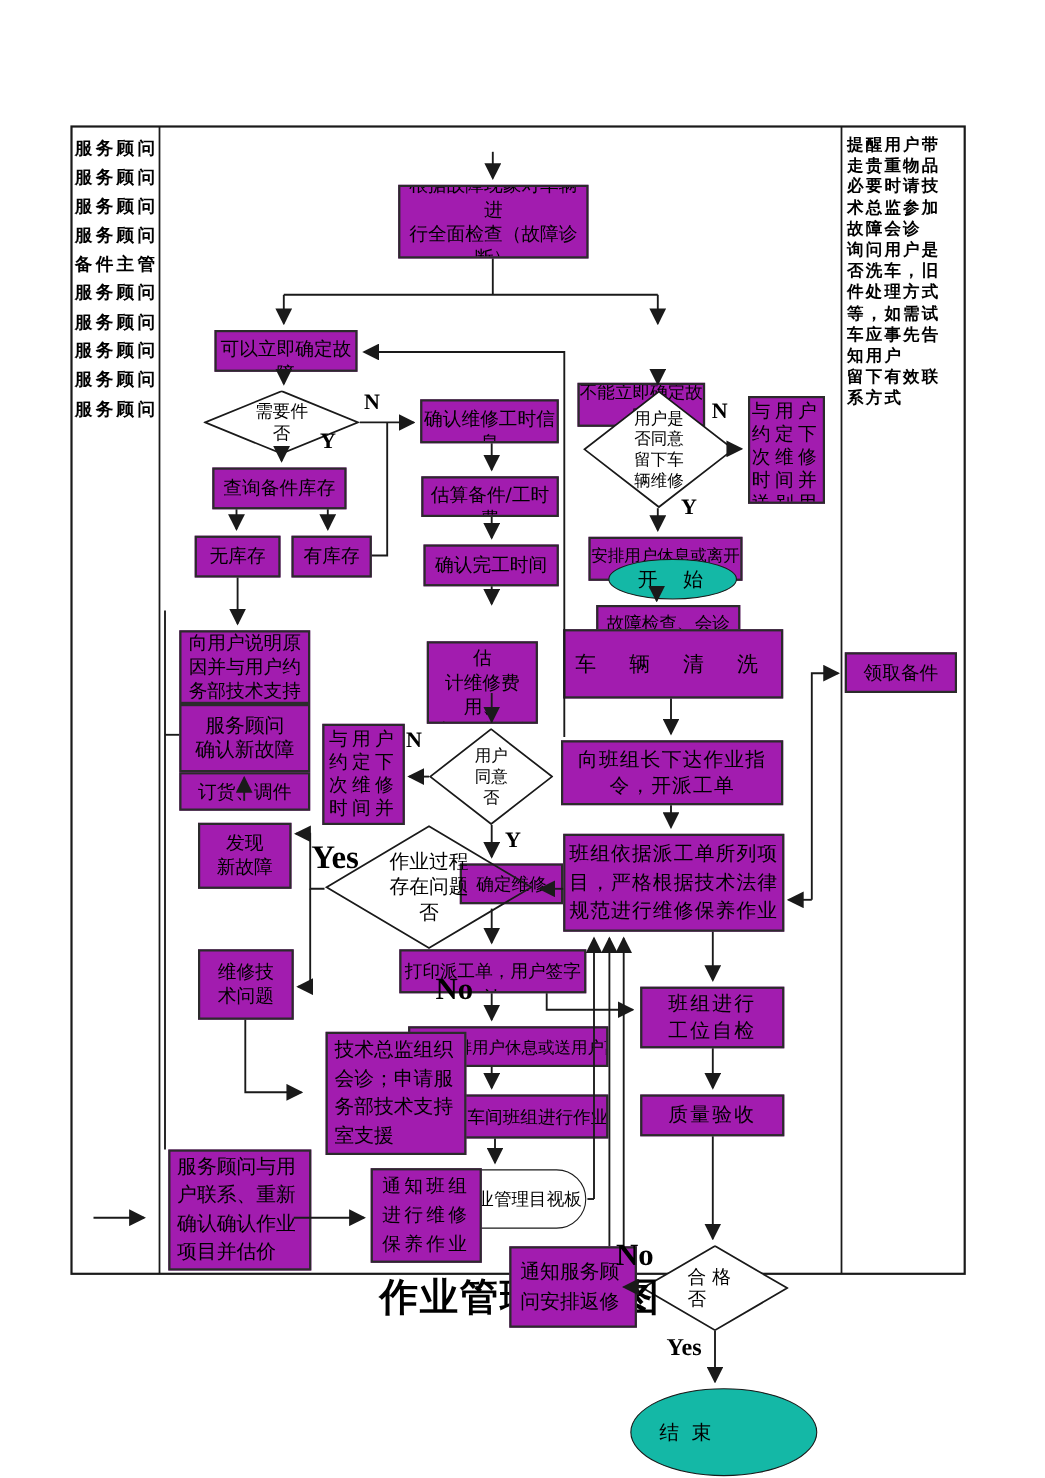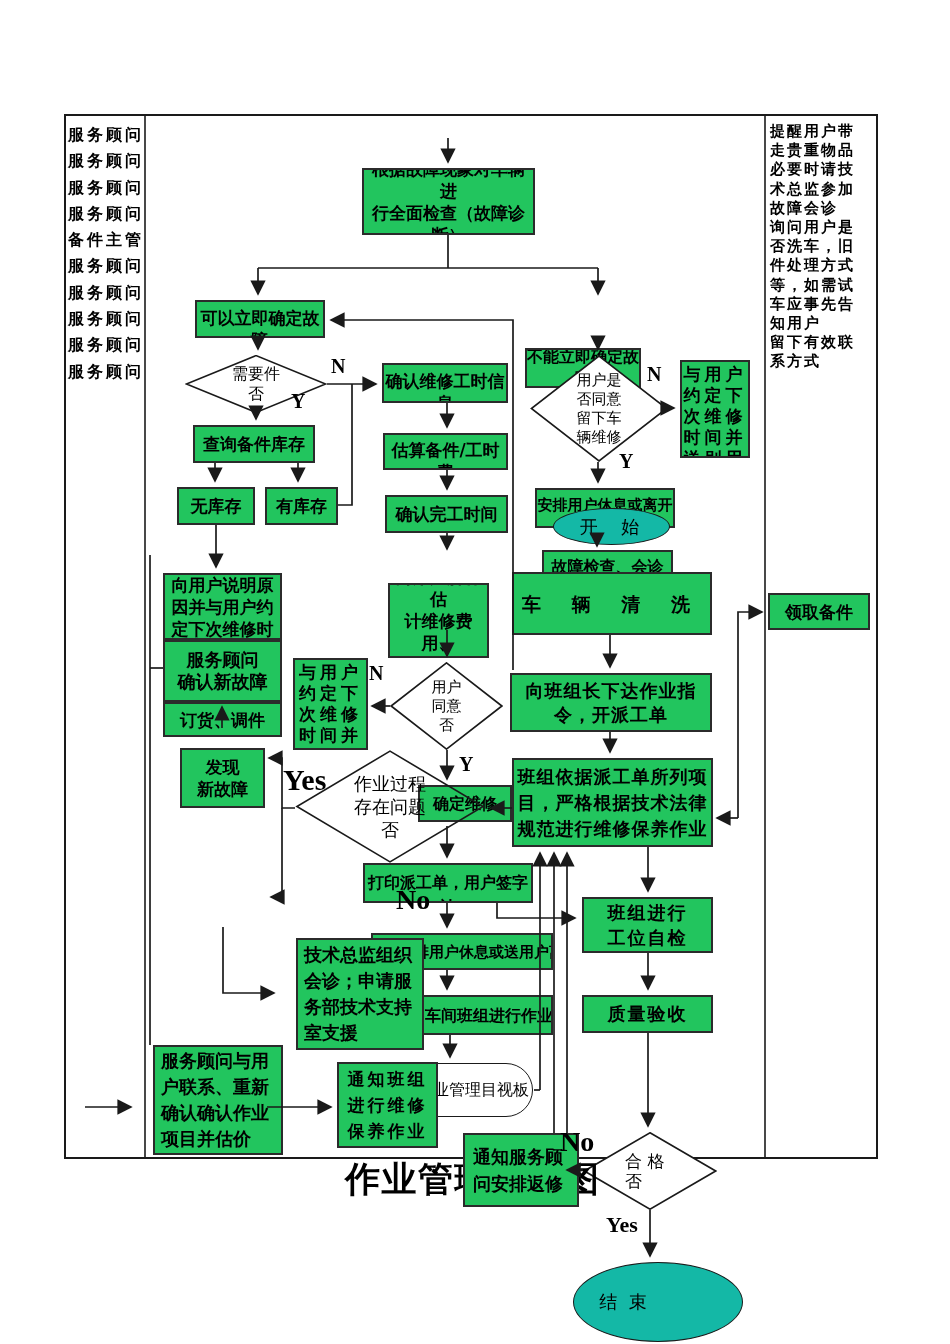--- a/index.html
+++ b/index.html
@@ -1,23 +1,23 @@
 <!DOCTYPE html>
 <html><head>
 <meta charset="utf-8">
 <style>
   html,body{margin:0;padding:0;background:#fff;}
   #stage{position:relative;width:950px;height:1344px;background:#fff;overflow:hidden;
          font-family:"DejaVu Sans",sans-serif;color:#000;}
   svg.layer{position:absolute;left:0;top:0;pointer-events:none;}
   #framelayer{z-index:0;}
   #connlayer{z-index:7;}
-  .box{position:absolute;box-sizing:border-box;border:2px solid #2b2b2b;background:#22c55e;
+  .box{position:absolute;box-sizing:border-box;border:2px solid #2b2b2b;background:#a21caf;
        display:flex;align-items:center;justify-content:center;text-align:center;
-       white-space:pre-line;font-size:17px;line-height:22px;z-index:2;overflow:hidden;font-weight:bold;}
+       white-space:pre-line;font-size:17px;line-height:22px;z-index:2;overflow:hidden;}
   .top{align-items:flex-start;}
   .leftal{text-align:left;justify-content:flex-start;margin-left:16px;}
   .ellipse{position:absolute;box-sizing:border-box;border:1.7px solid #1a1a1a;background:#14b8a6;
        border-radius:50%;display:flex;align-items:center;justify-content:center;z-index:3;
        font-size:18px;white-space:pre;}
   .stadium{position:absolute;box-sizing:border-box;border:1.8px solid #1a1a1a;background:#fff;
        border-radius:27px;display:flex;align-items:center;z-index:2;font-size:16px;white-space:nowrap;overflow:hidden;}
   .diamond{position:absolute;z-index:3;}
   .diamond svg{position:absolute;left:0;top:0;width:100%;height:100%;}
   .dtext{position:absolute;left:0;top:0;width:100%;height:100%;display:flex;align-items:center;
@@ -75,21 +75,21 @@
 用</div>
   <div class="box" style="left:385px;top:495px;width:123px;height:38px;">确认完工时间</div>
   <div class="box" style="left:388px;top:583px;width:101px;height:75px;">向用户解释估
 计维修费用、
 完工时间等</div>
   <div class="box" style="left:193px;top:425px;width:122px;height:38px;">查询备件库存</div>
   <div class="box" style="left:177px;top:487px;width:78px;height:38px;">无库存</div>
   <div class="box" style="left:265px;top:487px;width:73px;height:38px;">有库存</div>
   <div class="box" style="left:163px;top:573px;width:119px;height:67px;">向用户说明原
 因并与用户约
-定下次维修时</div>
+务部技术支持</div>
   <div class="box z3" style="left:163px;top:640px;width:119px;height:62px;font-size:18px;">服务顾问
 确认新故障</div>
   <div class="box" style="left:163px;top:702px;width:119px;height:35px;">订货、调件</div>
   <div class="box z3" style="left:180px;top:748px;width:85px;height:60px;">发现
 新故障</div>
   <div class="box top" style="left:680px;top:360px;width:70px;height:98px;line-height:21px;letter-spacing:4px;padding-top:2px;">与用户
 约定下
 次维修
 时间并
 送别用户</div>
@@ -102,20 +102,22 @@
 次维修
 时间并</div>
   <div class="box" style="left:512px;top:758px;width:201px;height:89px;font-size:18px;line-height:26px;letter-spacing:1px;">班组依据派工单所列项
 目，严格根据技术法律
 规范进行维修保养作业</div>
   <div class="box" style="left:510px;top:673px;width:202px;height:59px;font-size:18px;line-height:24px;letter-spacing:1px;">向班组长下达作业指
 令，开派工单</div>
   <div class="box" style="left:418px;top:785px;width:94px;height:37px;font-size:16px;">确定维修</div>
   <div class="box top" style="left:363px;top:863px;width:170px;height:40px;line-height:24px;padding-top:6px;font-size:16px;">打印派工单，用户签字认
 可</div>
+  <div class="box" style="left:180px;top:863px;width:87px;height:64px;">维修技
+术问题</div>
   <div class="box z4 leftal" style="left:280px;top:938px;width:128px;height:112px;font-size:18px;line-height:26px;padding-left:6px;">技术总监组织
 会诊；申请服
 务部技术支持
 室支援</div>
   <div class="box top leftal" style="left:355px;top:933px;width:182px;height:37px;font-size:15px;white-space:nowrap;padding-left:26px;padding-top:6px;">安排用户休息或送用户离开</div>
   <div class="box top leftal" style="left:355px;top:995px;width:182px;height:40px;font-size:16px;white-space:nowrap;padding-left:52px;padding-top:8px;">车间班组进行作业</div>
   <div class="stadium" style="left:400px;top:1063px;width:133px;height:54px;padding-left:16px;">作业管理目视板</div>
   <div class="box z3" style="left:337px;top:1062px;width:101px;height:86px;line-height:26px;letter-spacing:3px;">通知班组
 进行维修
 保养作业</div>

